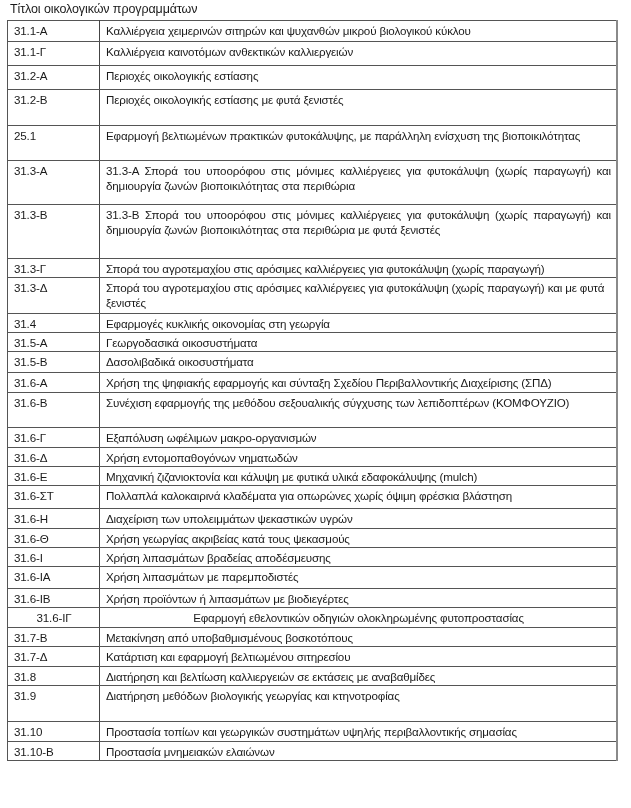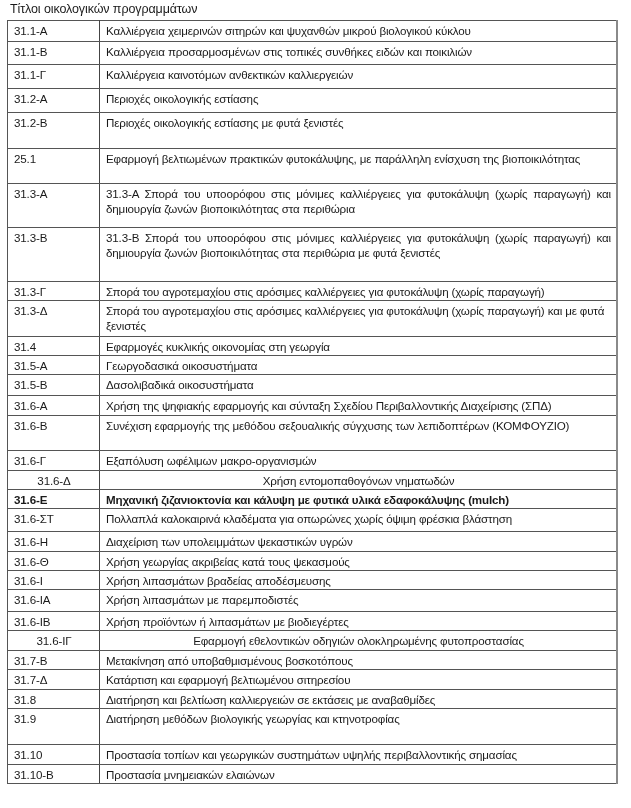--- a/index.html
+++ b/index.html
@@ -16,24 +16,20 @@
 </head>
 <body>
 
 <div class="title">Τίτλοι οικολογικών προγραμμάτων</div>
 
 <table>
   <tbody id="tbody">
       <tr style="height: 21px;">
         <td class="code">31.1-Α</td>
         <td class="desc">Καλλιέργεια χειμερινών σιτηρών και ψυχανθών μικρού βιολογικού κύκλου</td>
-      </tr>
-      <tr style="height: 23px;">
-        <td class="code">31.1-Β</td>
-        <td class="desc">Καλλιέργεια προσαρμοσμένων στις τοπικές συνθήκες ειδών και ποικιλιών</td>
       </tr>
       <tr style="height: 24px;">
         <td class="code">31.1-Γ</td>
         <td class="desc">Καλλιέργεια καινοτόμων ανθεκτικών καλλιεργειών</td>
       </tr>
       <tr style="height: 24px;">
         <td class="code">31.2-Α</td>
         <td class="desc">Περιοχές οικολογικής εστίασης</td>
       </tr>
       <tr style="height: 36px;">
@@ -77,25 +73,25 @@
         <td class="desc">Χρήση της ψηφιακής εφαρμογής και σύνταξη Σχεδίου Περιβαλλοντικής Διαχείρισης (ΣΠΔ)</td>
       </tr>
       <tr style="height: 35px;">
         <td class="code">31.6-Β</td>
         <td class="desc">Συνέχιση εφαρμογής της μεθόδου σεξουαλικής σύγχυσης των λεπιδοπτέρων (ΚΟΜΦΟΥΖΙΟ)</td>
       </tr>
       <tr style="height: 20px;">
         <td class="code">31.6-Γ</td>
         <td class="desc">Εξαπόλυση ωφέλιμων μακρο-οργανισμών</td>
       </tr>
-      <tr style="height: 19px; text-align: center;">
+      <tr style="height: 19px;">
         <td class="code">31.6-Δ</td>
         <td class="desc">Χρήση εντομοπαθογόνων νηματωδών</td>
       </tr>
-      <tr style="height: 19px; font-weight: bold;">
+      <tr style="height: 19px;">
         <td class="code">31.6-Ε</td>
         <td class="desc">Μηχανική ζιζανιοκτονία και κάλυψη με φυτικά υλικά εδαφοκάλυψης (mulch)</td>
       </tr>
       <tr style="height: 23px;">
         <td class="code">31.6-ΣΤ</td>
         <td class="desc">Πολλαπλά καλοκαιρινά κλαδέματα για οπωρώνες χωρίς όψιμη φρέσκια βλάστηση</td>
       </tr>
       <tr style="height: 20px;">
         <td class="code">31.6-Η</td>
         <td class="desc">Διαχείριση των υπολειμμάτων ψεκαστικών υγρών</td>

